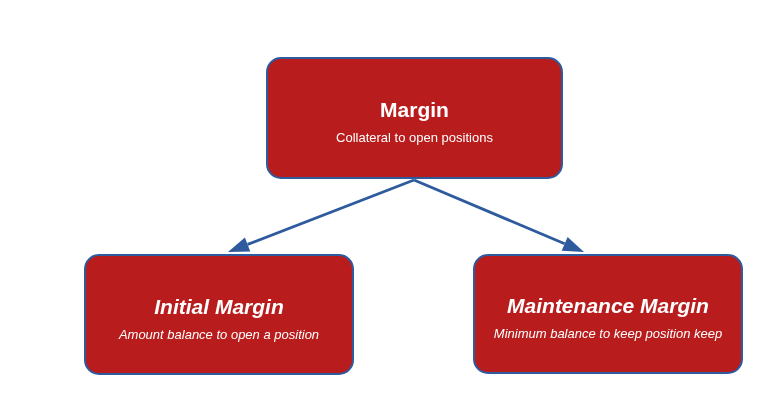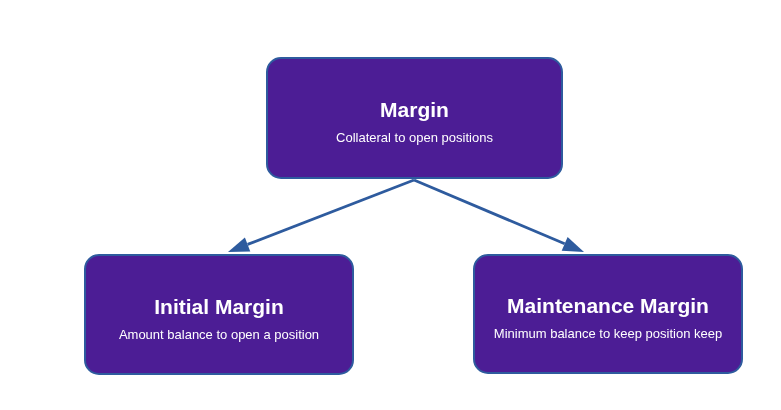--- a/index.html
+++ b/index.html
@@ -18,21 +18,21 @@
     position: absolute;
     left: 0; top: 0;
     width: 781px; height: 410px;
     z-index: 1;
     pointer-events: none;
   }
   .node {
     position: absolute;
     z-index: 2;
     box-sizing: border-box;
-    background: #4c1d95;
+    background: #b91c1c;
     border: 2.5px solid #2e5b9e;
     border-radius: 15px;
     color: #ffffff;
     display: flex;
     flex-direction: column;
     align-items: center;
     justify-content: center;
     text-align: center;
   }
   .node-content {
@@ -46,22 +46,22 @@
     font-size: 21px;
     line-height: 30px;
     white-space: nowrap;
   }
   .node-sub {
     font-size: 13px;
     line-height: 26px;
     white-space: nowrap;
   }
   .node-margin      { left: 266px; top: 57px;  width: 297px; height: 122px; }
-  .node-initial     { left: 84px;  top: 254px; width: 270px; height: 121px; }
-  .node-maintenance { left: 473px; top: 254px; width: 270px; height: 120px; }
+  .node-initial     { left: 84px;  top: 254px; width: 270px; height: 121px; font-style: italic; }
+  .node-maintenance { left: 473px; top: 254px; width: 270px; height: 120px; font-style: italic; }
 </style>
 </head>
 <body>
 
 <div class="canvas">
 
   <svg class="edges-layer" width="781" height="410" viewBox="0 0 781 410" xmlns="http://www.w3.org/2000/svg">
     <g>
       <line x1="414" y1="180" x2="247.6" y2="244.4" stroke-width="2.8" stroke="#2e5b9e"></line>
       <polygon points="228,252 244.9,237.4 250.3,251.4" fill="#2e5b9e"></polygon>

